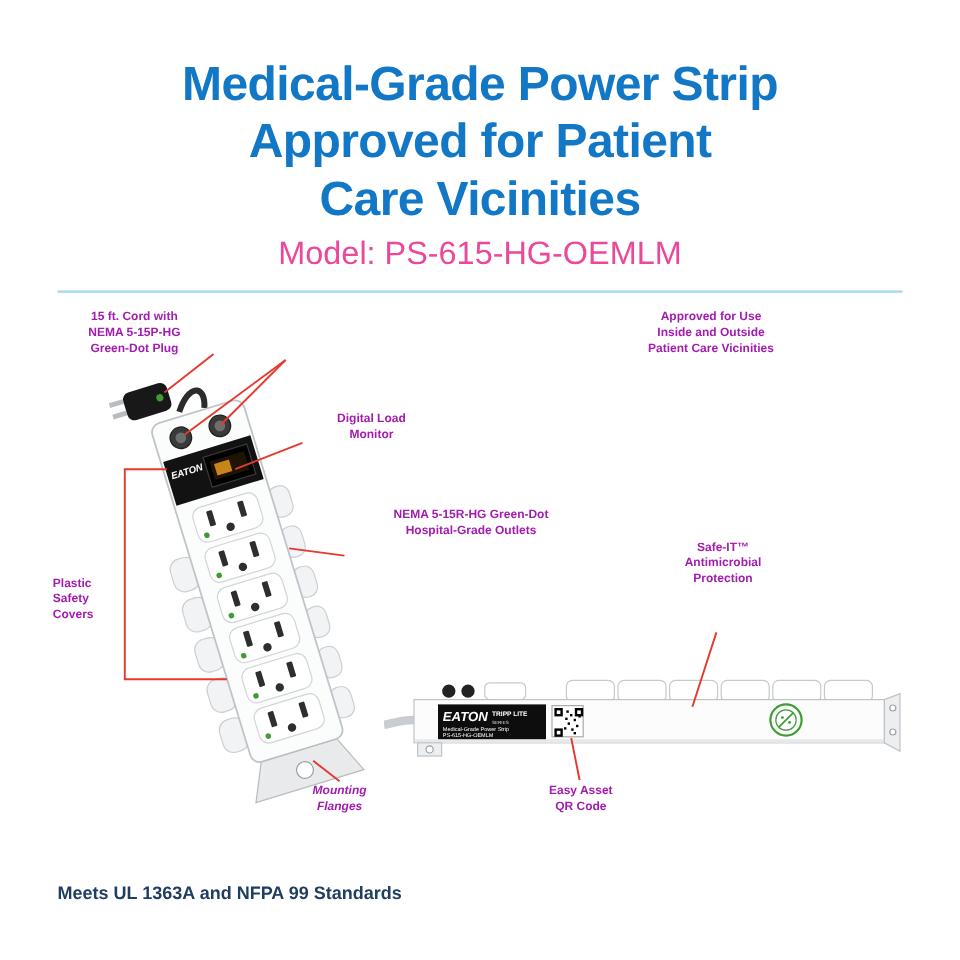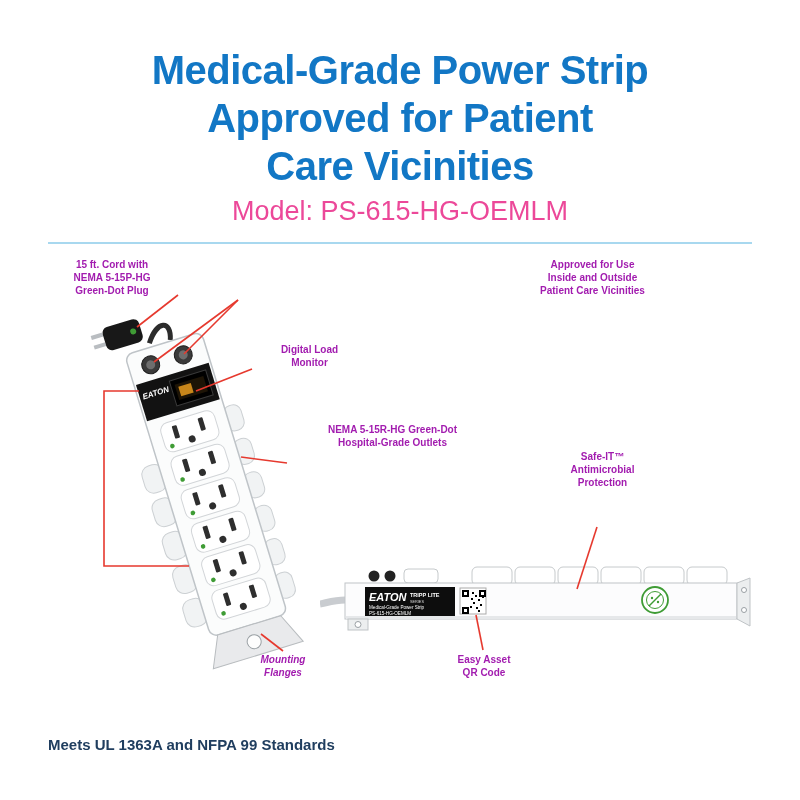--- a/index.html
+++ b/index.html
@@ -60,20 +60,23 @@
   <div class="callout co-approved">Approved for Use
 Inside and Outside
 Patient Care Vicinities</div>
   <div class="callout co-monitor">Digital Load
 Monitor</div>
   <div class="callout co-outlets">NEMA 5-15R-HG Green-Dot
 Hospital-Grade Outlets</div>
   <div class="callout co-safeit">Safe-IT™
 Antimicrobial
 Protection</div>
+  <div class="callout co-covers">Plastic
+Safety
+Covers</div>
   <div class="callout co-flanges">Mounting
 Flanges</div>
   <div class="callout co-qr">Easy Asset
 QR Code</div>
 
   <div class="standards">Meets UL 1363A and NFPA 99 Standards</div>
 
   <svg class="strip-front" width="260" height="385" viewBox="0 0 260 385">
     <g transform="rotate(-17 105 45)">
 

